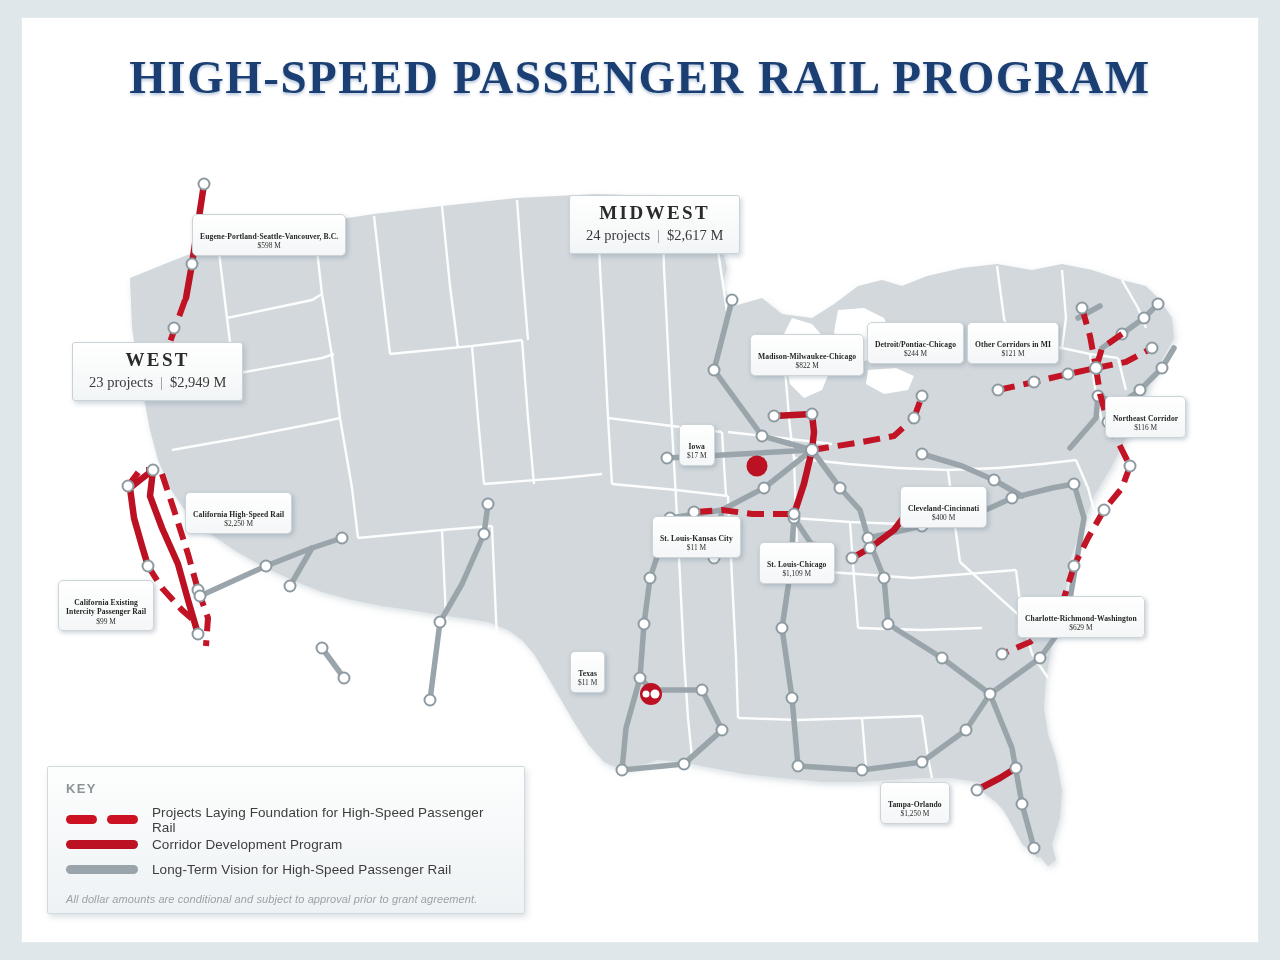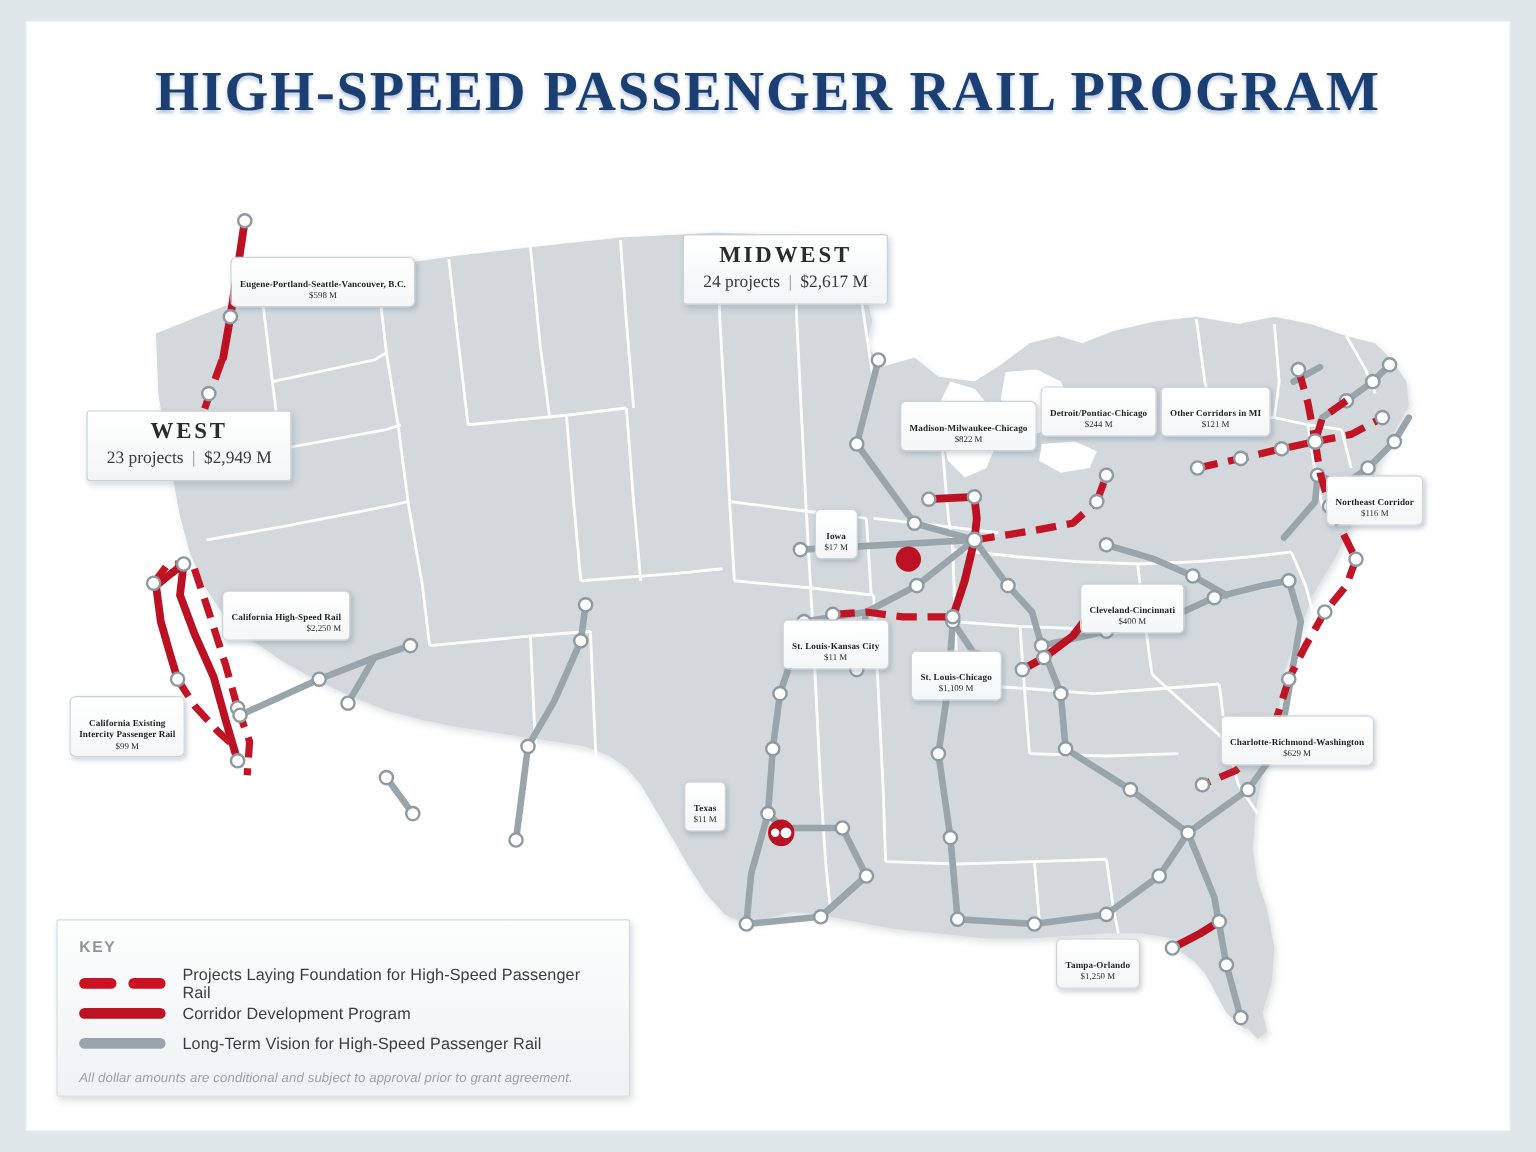--- a/index.html
+++ b/index.html
@@ -421,21 +421,21 @@
       <span>23 projects</span><span class="sep">|</span><span>$2,949 M</span>
     </div>
   </div>
 
 
   <div class="chip" style="left:170px;top:196px;">
     <div class="cname">Eugene-Portland-Seattle-Vancouver, B.C.</div>
     <div class="camt">$598 M</div>
   </div>
 
-  <div class="chip" style="left:163px;top:474px;text-align:right;">
+  <div class="chip" style="left:163px;top:474px;">
     <div class="cname">California High-Speed Rail</div>
     <div class="camt">$2,250 M</div>
   </div>
 
   <div class="chip two" style="left:36px;top:562px;">
     <div class="cname">California Existing</div>
     <div class="cname">Intercity Passenger Rail</div>
     <div class="camt">$99 M</div>
   </div>
 

